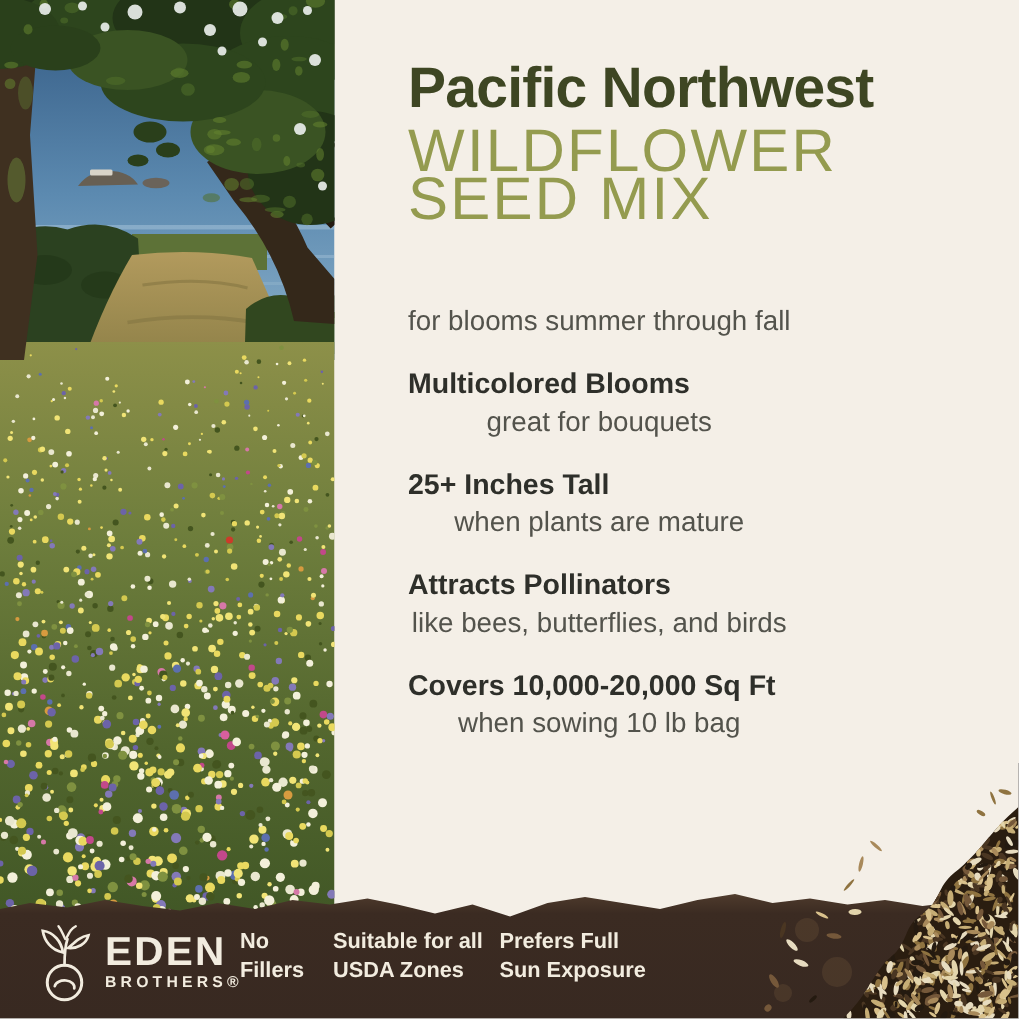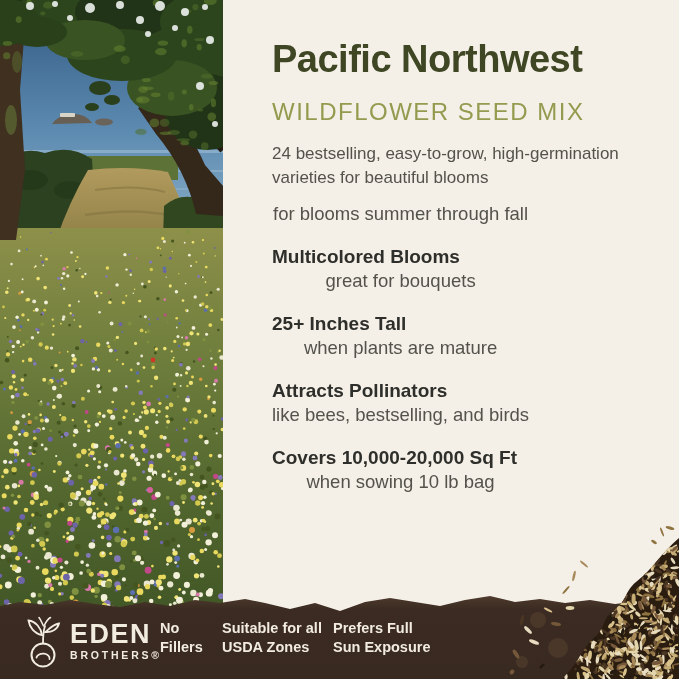--- a/index.html
+++ b/index.html
@@ -10,22 +10,22 @@
   }
   
   .photo{position:absolute;left:0;top:0;z-index:1;}
   
   .content{position:absolute;left:272px;top:38px;width:396px;z-index:2;}
   .title{
     font-size:38px;line-height:42px;font-weight:700;letter-spacing:-0.5px;
     color:var(--title-green,#3e4623);margin:0;
   }
   .subtitle{
-    font-size:24px;line-height:32px;font-weight:400;letter-spacing:1.5px;
-    color:var(--subtitle-olive,#949b4f);margin-top:16px;
+    font-size:40px;line-height:32px;font-weight:400;letter-spacing:1.5px;
+    color:var(--subtitle-olive,#949b4f);margin-top:5px;
   }
   .desc{
     font-size:17px;line-height:24px;color:var(--text-gray,#4d4d46);
     margin:14px 0 0 0;width:382px;
   }
   .features{position:absolute;left:272px;top:202px;z-index:2;}
   .feat{margin-bottom:19px;}
   .fh{font-size:19px;line-height:24px;font-weight:700;color:var(--text-dark,#2e2f2a);white-space:nowrap;}
   .fd{font-size:18.5px;line-height:24px;color:var(--text-gray,#54544c);white-space:nowrap;text-align:center;}
   
@@ -1148,38 +1148,37 @@
         <circle cx="210" cy="40" r="4"></circle>
         <circle cx="200" cy="86" r="4"></circle>
       <circle cx="215" cy="124" r="3"></circle>
         <circle cx="148" cy="34" r="3"></circle>
     </g>
   </svg>
 
   <div class="content">
     <h1 class="title">Pacific Northwest</h1>
     <div class="subtitle">WILDFLOWER SEED MIX</div>
-    <p class="desc">24 bestselling, easy-to-grow, high-germination varieties for beautiful blooms</p>
   </div>
 
   <div class="features">
     <div class="feat">
       <div class="fd">for blooms summer through fall</div>
     </div>
     <div class="feat">
       <div class="fh">Multicolored Blooms</div>
       <div class="fd">great for bouquets</div>
     </div>
     <div class="feat">
       <div class="fh">25+ Inches Tall</div>
       <div class="fd">when plants are mature</div>
     </div>
     <div class="feat">
       <div class="fh">Attracts Pollinators</div>
-      <div class="fd">like bees, bestselling, and birds</div>
+      <div class="fd">like bees, butterflies, and birds</div>
     </div>
     <div class="feat">
       <div class="fh">Covers 10,000-20,000 Sq Ft</div>
       <div class="fd">when sowing 10 lb bag</div>
     </div>
   </div>
 
   <div class="footer">
     <div class="brand">
       <svg width="36" height="52" viewBox="0 0 36 52" fill="none" stroke="#f2ecdf" stroke-width="2" stroke-linecap="round">

